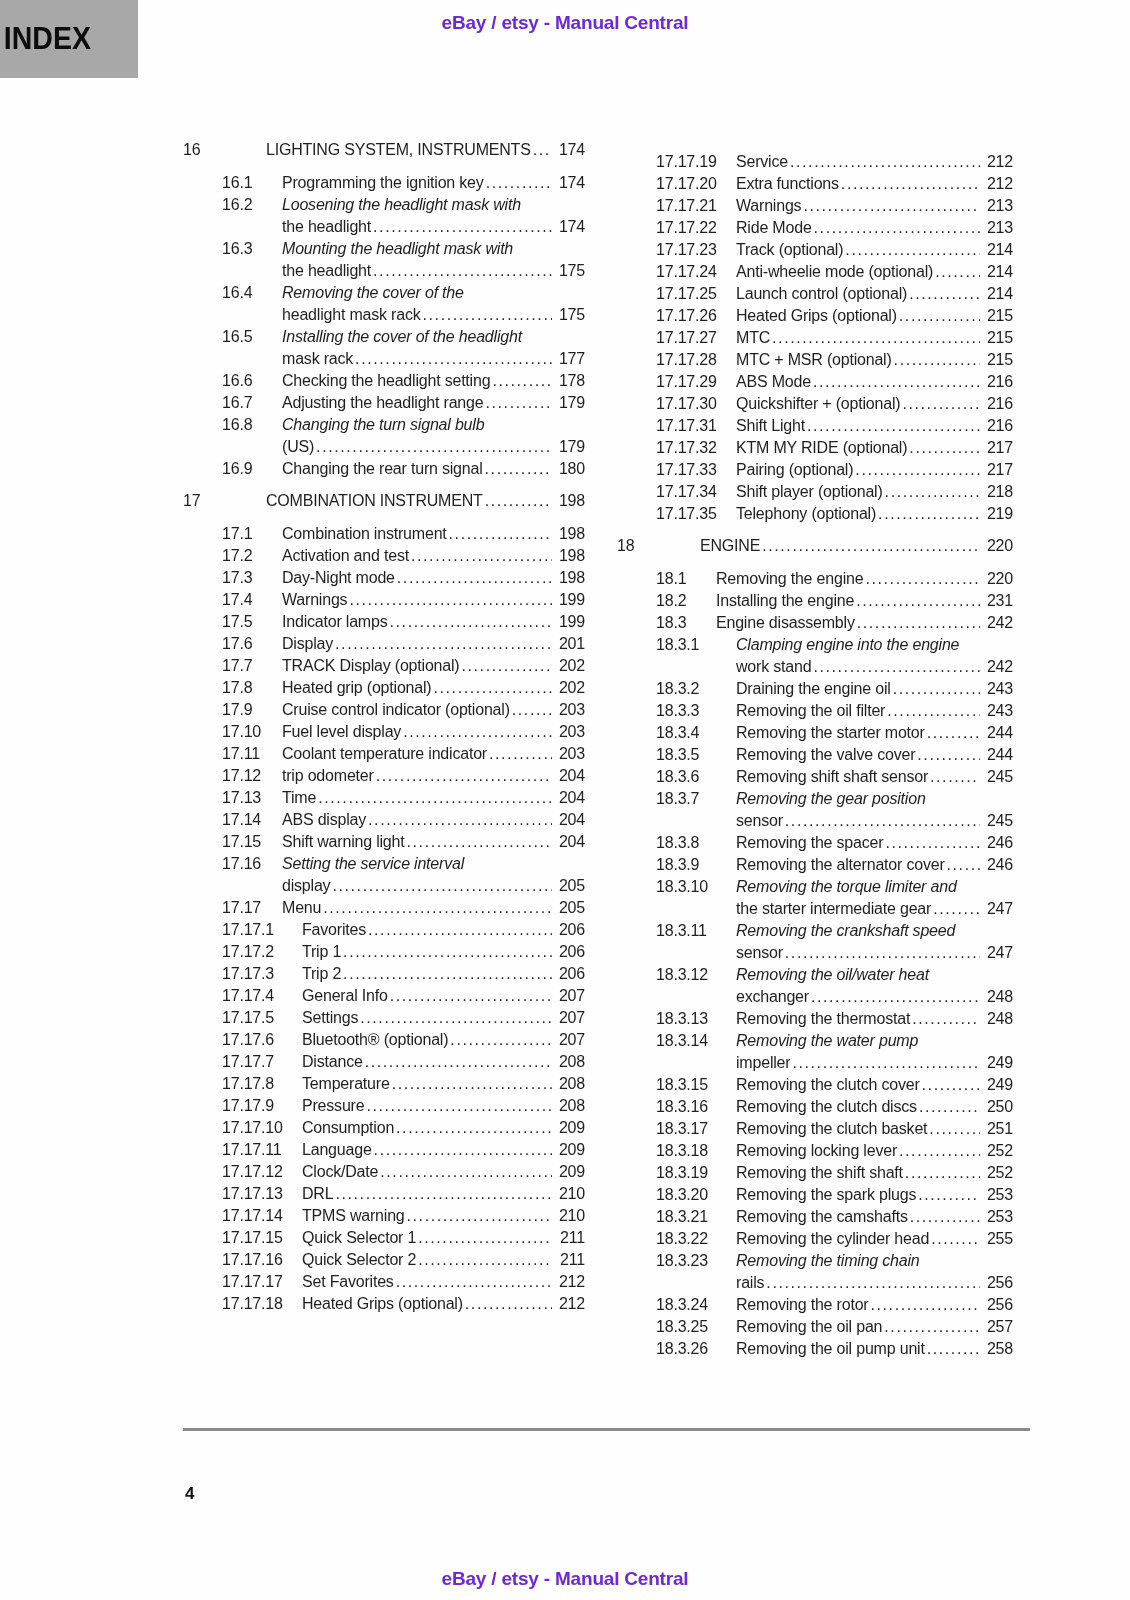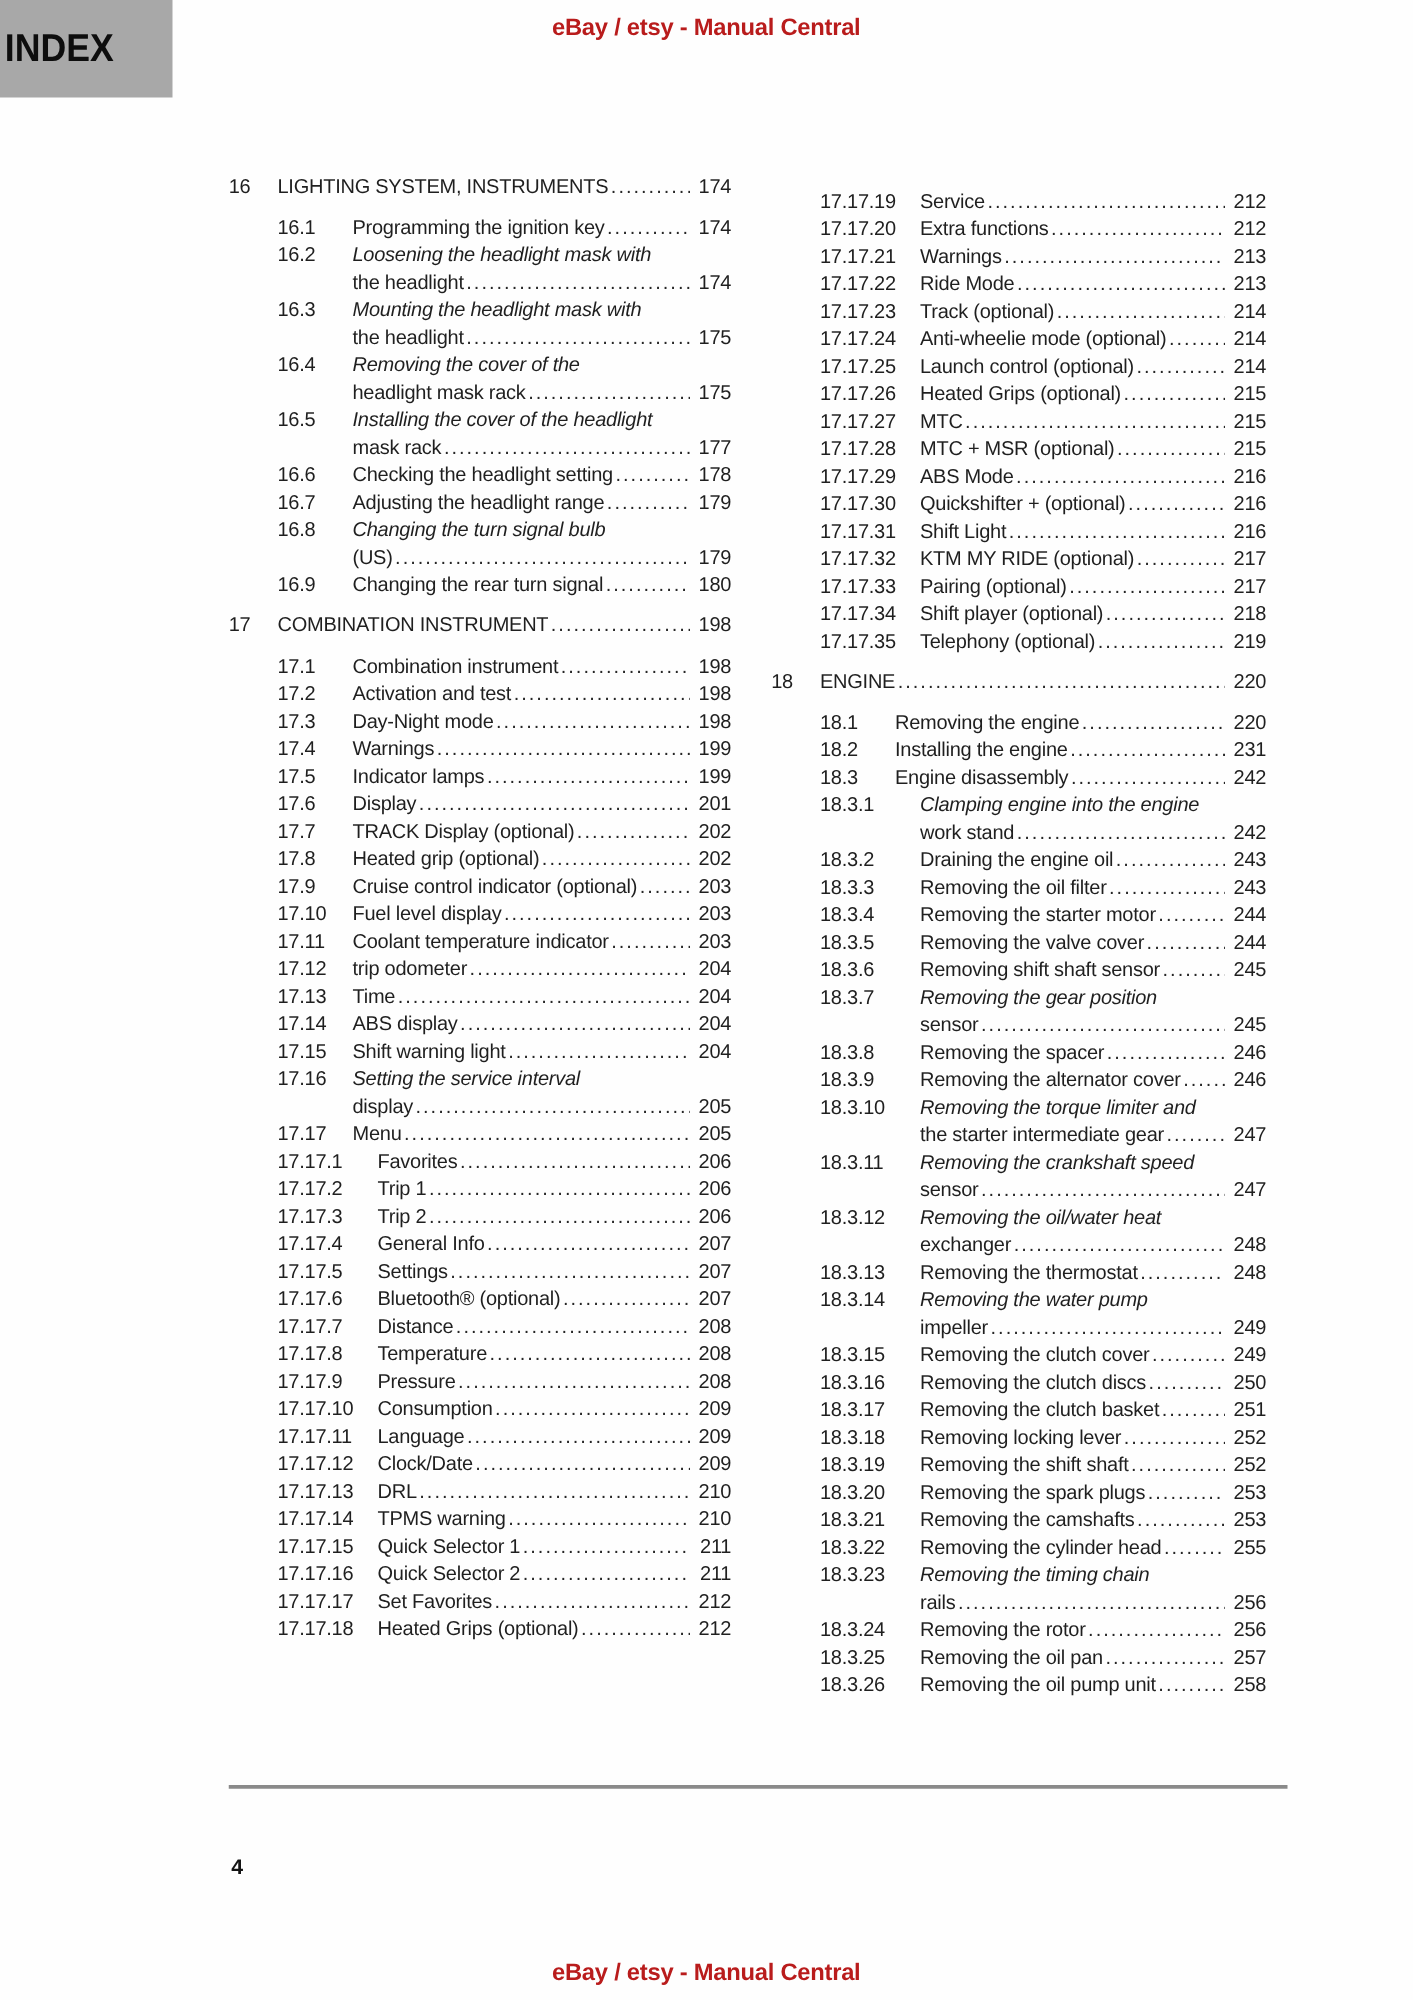--- a/index.html
+++ b/index.html
@@ -12,35 +12,35 @@
   .index-tab{
     position:absolute;left:0;top:0;width:138px;height:78px;
     background:#a8a8a8;display:flex;align-items:center;justify-content:flex-start;
   }
   .index-tab span{
     font-size:31px;font-weight:700;color:#0d0d0d;letter-spacing:0px;
     transform:scaleX(.92);
   }
   .header-title,.footer-title{
     position:absolute;left:0;width:100%;text-align:center;
-    font-size:19px;font-weight:600;color:#b91c1c;letter-spacing:-.2px;
+    font-size:19px;font-weight:600;color:#6d28d9;letter-spacing:-.2px;
   }
   .header-title{top:12px;}
   .footer-title{top:1568px;}
   .toc-wrap{
     position:absolute;left:183px;top:139px;display:flex;gap:32px;
   }
   .toc-col{width:402px;}
   .toc-col.right{width:396px;margin-top:12px;}
   .row{
     display:flex;align-items:flex-start;
     font-size:16px;line-height:22px;letter-spacing:-.2px;color:#1f1f1f;
   }
   .row .num{flex:0 0 60px;}
-  .row.chapter{margin:10px 0 11px 0;}
+  .row.chapter{margin:10px 0 11px 0;gap:44px;}
   .row.chapter .num{flex:0 0 39px;}
   .row.sub,.row.subsub{padding-left:39px;}
   .row.sub .num{flex:0 0 60px;}
   .row.subsub .num{flex:0 0 80px;}
   .toc-col > div.row.chapter:first-of-type{margin-top:0;}
   .body{flex:1;min-width:0;}
   .pre{display:block;font-style:italic;}
   .pre:empty{display:none;}
   .final{display:flex;align-items:baseline;min-width:0;}
   .label{flex:0 0 auto;white-space:nowrap;}

